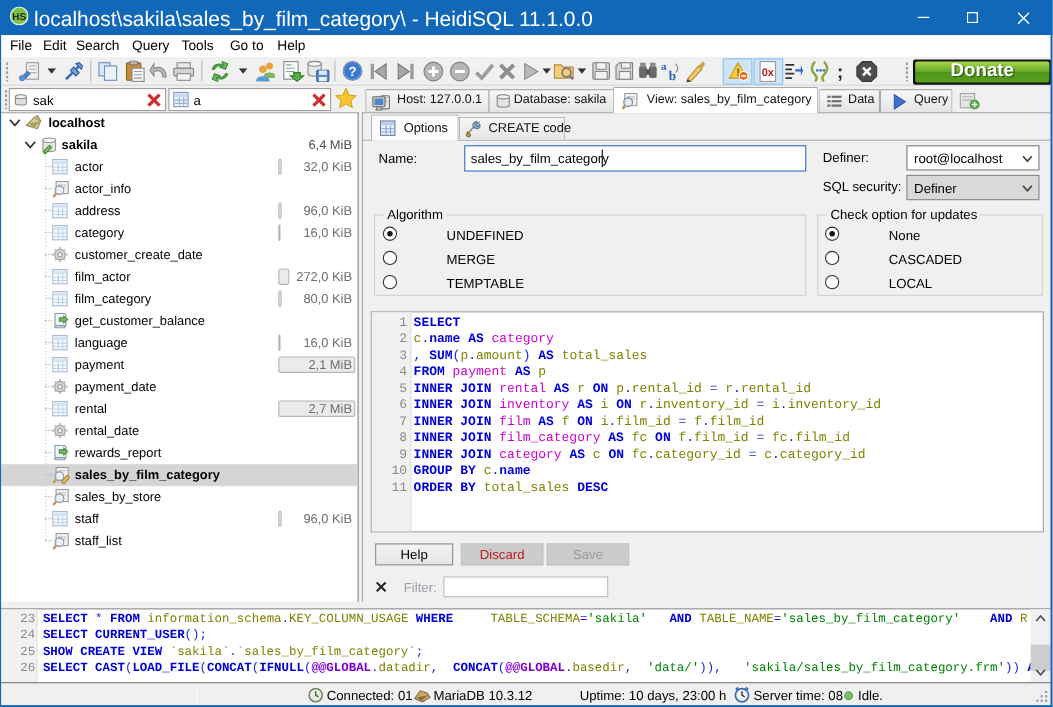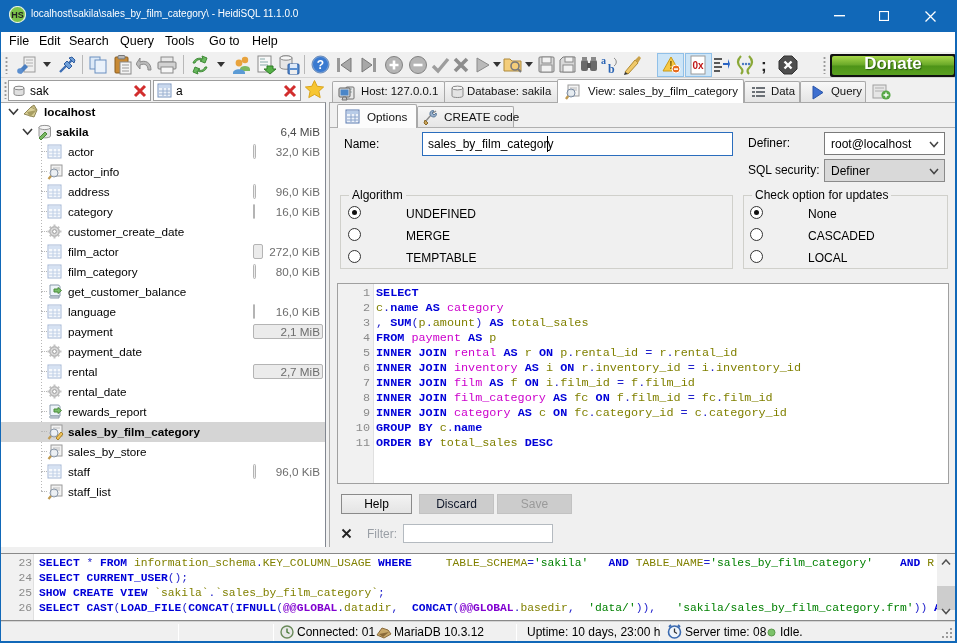--- a/index.html
+++ b/index.html
@@ -1,21 +1,21 @@
 <!DOCTYPE html>
 <html><head>
 <meta charset="utf-8">
 <style>
 * { margin:0; padding:0; box-sizing:border-box; }
 html,body { width:957px; height:643px; overflow:hidden; }
 body { font-family:"Liberation Sans", sans-serif; position:relative; background:#f0f0f0; }
 .abs { position:absolute; }
 
 #titlebar { left:0; top:0; width:957px; height:32px; background:#1168b8; color:#fff; }
-#titletext { left:31px; top:8px; font-size:10px; color:#fff; }
+#titletext { left:31px; top:8px; font-size:19px; color:#fff; }
 
 #menubar { left:1px; top:32px; width:955px; height:20px; background:#ffffff; font-size:12.5px; color:#000; }
 #menubar span { position:absolute; top:2px; }
 
 #toolbar { left:1px; top:52px; width:955px; height:26px; background:#f0f0f0; border-bottom:1px solid #d4d4d4; }
 .tsep { position:absolute; top:3px; width:1px; height:19px; background:#b8b8b8; }
 .grip { position:absolute; width:3px; background-image:radial-gradient(circle, #9a9a9a 1px, transparent 1.2px); background-size:3px 4px; }
 
 #row2 { left:1px; top:78px; width:955px; height:24px; background:#f0f0f0; }
 .filtbox { position:absolute; top:2px; height:21px; background:#fff; border:1px solid #9d9d9d; font-size:12px; }
@@ -698,21 +698,21 @@
 <span class="kw">INNER JOIN</span> <span class="tbl">rental</span> <span class="kw">AS</span> <span class="idn">r</span> <span class="kw">ON</span> <span class="idn">p</span><span class="sym">.</span><span class="idn">rental_id</span> <span class="sym">=</span> <span class="idn">r</span><span class="sym">.</span><span class="idn">rental_id</span>
 <span class="kw">INNER JOIN</span> <span class="tbl">inventory</span> <span class="kw">AS</span> <span class="idn">i</span> <span class="kw">ON</span> <span class="idn">r</span><span class="sym">.</span><span class="idn">inventory_id</span> <span class="sym">=</span> <span class="idn">i</span><span class="sym">.</span><span class="idn">inventory_id</span>
 <span class="kw">INNER JOIN</span> <span class="tbl">film</span> <span class="kw">AS</span> <span class="idn">f</span> <span class="kw">ON</span> <span class="idn">i</span><span class="sym">.</span><span class="idn">film_id</span> <span class="sym">=</span> <span class="idn">f</span><span class="sym">.</span><span class="idn">film_id</span>
 <span class="kw">INNER JOIN</span> <span class="tbl">film_category</span> <span class="kw">AS</span> <span class="idn">fc</span> <span class="kw">ON</span> <span class="idn">f</span><span class="sym">.</span><span class="idn">film_id</span> <span class="sym">=</span> <span class="idn">fc</span><span class="sym">.</span><span class="idn">film_id</span>
 <span class="kw">INNER JOIN</span> <span class="tbl">category</span> <span class="kw">AS</span> <span class="idn">c</span> <span class="kw">ON</span> <span class="idn">fc</span><span class="sym">.</span><span class="idn">category_id</span> <span class="sym">=</span> <span class="idn">c</span><span class="sym">.</span><span class="idn">category_id</span>
 <span class="kw">GROUP BY</span> <span class="idn">c</span><span class="sym">.</span><span class="kw">name</span>
 <span class="kw">ORDER BY</span> <span class="idn">total_sales</span> <span class="kw">DESC</span></div>
 </div>
 
 <div class="btn" style="left:341px;width:71px;background:linear-gradient(#f3f3f3,#e4e4e4);border:1px solid #8a8a8a;color:#000"><span style="position:relative;top:2px">Help</span></div>
-<div class="btn" style="left:419px;width:75px;background:#cccccc;border:1px solid #c2c2c2;color:#0f172a"><span style="position:relative;top:2px">Discard</span></div>
+<div class="btn" style="left:419px;width:75px;background:#cccccc;border:1px solid #c2c2c2;color:#b91c1c"><span style="position:relative;top:2px">Discard</span></div>
 <div class="btn" style="left:497px;width:75px;background:#cccccc;border:1px solid #c2c2c2;color:#9a9a9a"><span style="position:relative;top:2px">Save</span></div>
 
 <div class="abs" style="left:330px;top:520px;width:626px;height:27px">
   <svg style="left:11px;top:8px" width="11" height="11">
       <path d="M1.5 1.5 L9.5 9.5 M9.5 1.5 L1.5 9.5" stroke="#222" stroke-width="1.8"></path>
     </svg>
   <span style="position:absolute;left:37px;top:7px;font-size:12px;color:#9a9fa6">Filter:</span>
   <div style="position:absolute;left:73px;top:4px;width:150px;height:19px;background:#fff;border:1px solid #b4bac0"></div>
 </div>
 <div id="log" class="abs">

